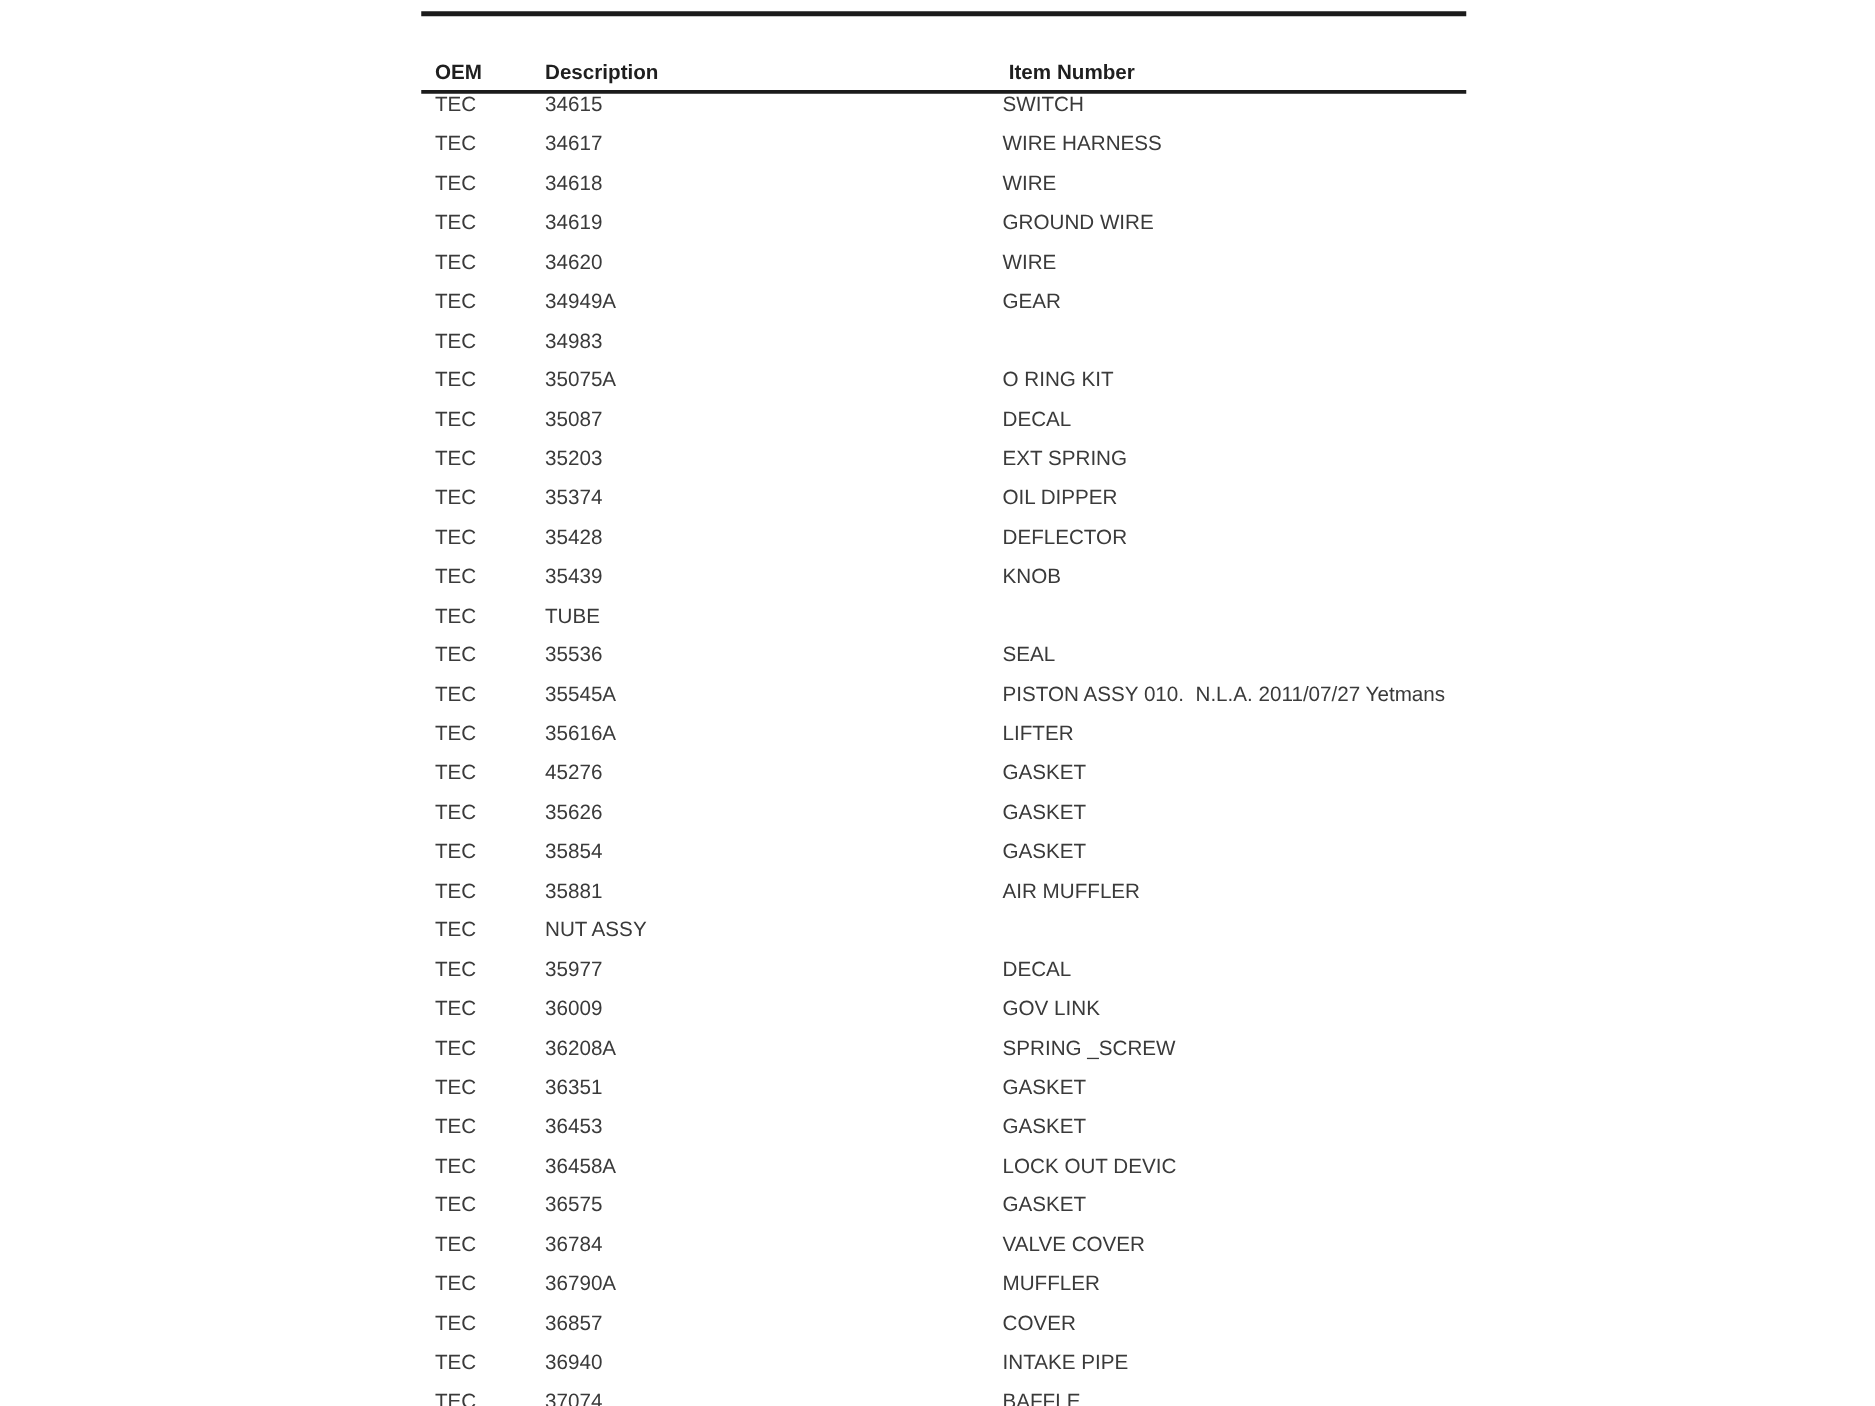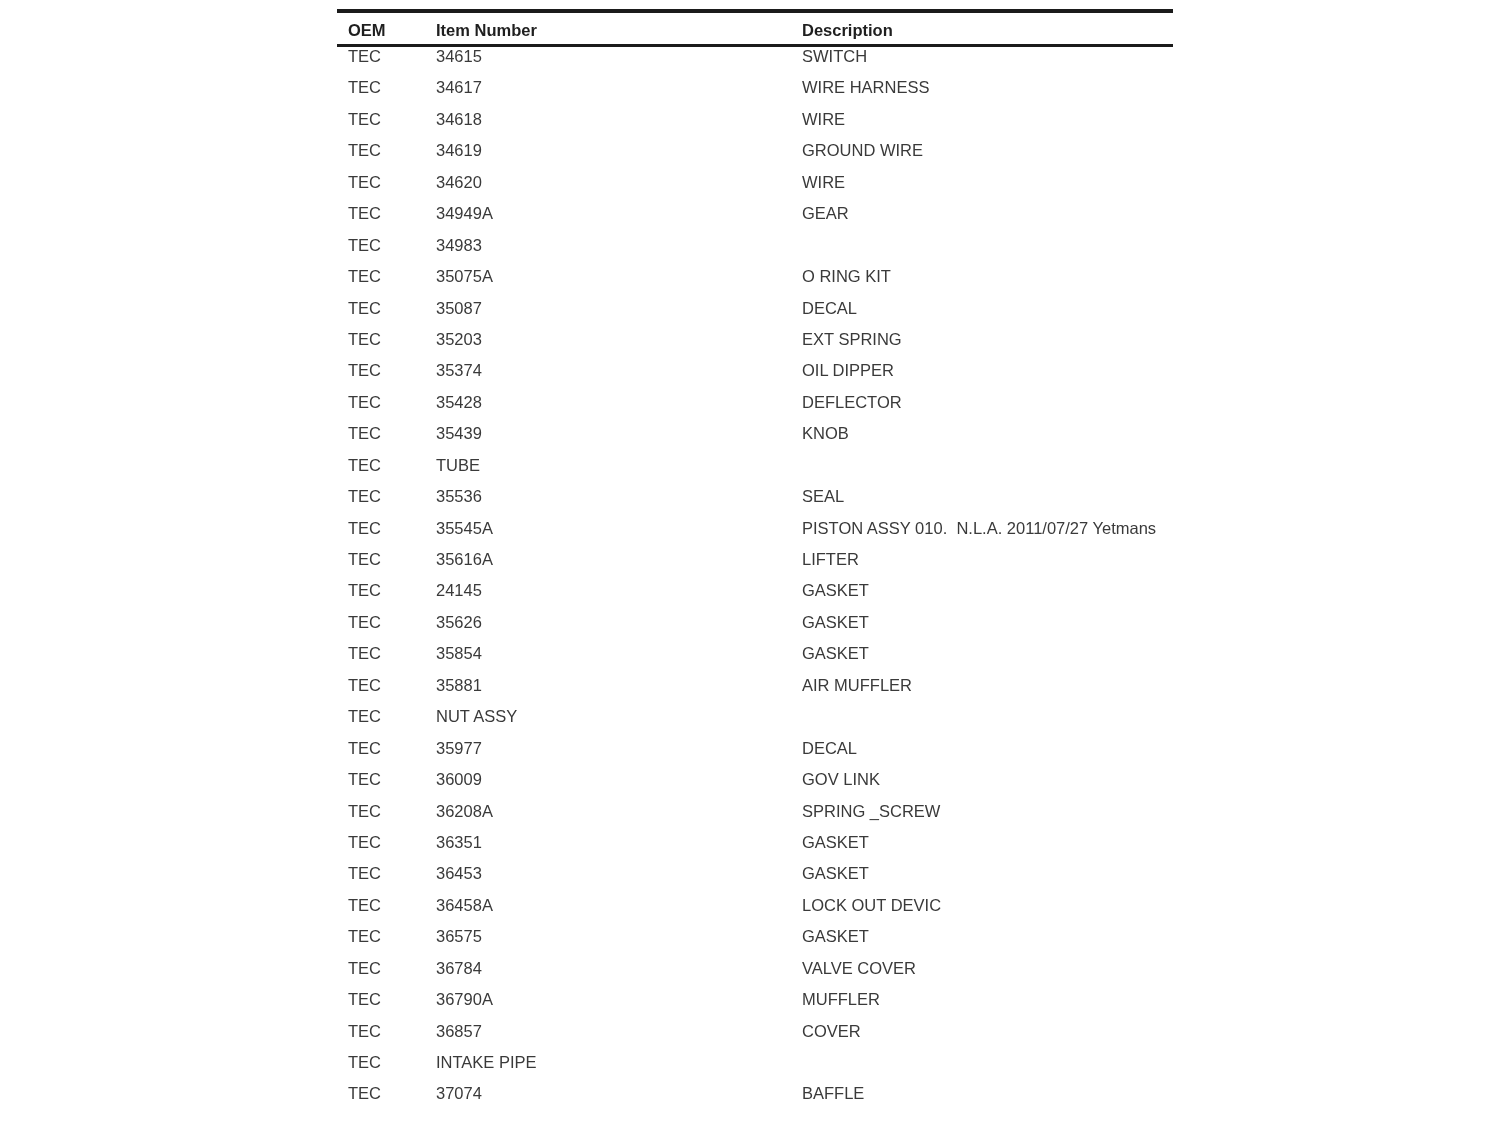--- a/index.html
+++ b/index.html
@@ -31,20 +31,21 @@
   .rule {
     width: 100%;
     background: var(--rule);
   }
   .rule-top { height: 4px; }
   .rule-header { height: 3px; }
   .header-row {
     display: flex;
     height: 31px;
     align-items: center;
+    margin-top: 28px;
   }
   .header-row .cell {
     font-weight: bold;
     font-size: 16.5px;
     color: var(--header-text);
     padding-top: 3px;
   }
   .tbody { width: 100%; }
   .row {
     display: flex;
@@ -71,22 +72,22 @@
   }
 </style>
 </head>
 <body>
 
 <div class="page">
   <div class="parts-table">
     <div class="rule rule-top"></div>
     <div class="header-row">
       <div class="cell col-oem">OEM</div>
+      <div class="cell col-description">Description</div>
       <div class="cell col-item_number">Item Number</div>
-      <div class="cell col-description">Description</div>
     </div>
     <div class="rule rule-header"></div>
     <div class="tbody">
         <div class="row">
           <div class="cell col-oem">TEC</div>
           <div class="cell col-item_number">34615</div>
           <div class="cell col-description">SWITCH</div>
         </div>
         <div class="row">
           <div class="cell col-oem">TEC</div>
@@ -161,21 +162,21 @@
           <div class="cell col-item_number">35545A</div>
           <div class="cell col-description">PISTON ASSY 010.  N.L.A. 2011/07/27 Yetmans</div>
         </div>
         <div class="row">
           <div class="cell col-oem">TEC</div>
           <div class="cell col-item_number">35616A</div>
           <div class="cell col-description">LIFTER</div>
         </div>
         <div class="row">
           <div class="cell col-oem">TEC</div>
-          <div class="cell col-item_number">24145</div>
+          <div class="cell col-item_number">45276</div>
           <div class="cell col-description">GASKET</div>
         </div>
         <div class="row">
           <div class="cell col-oem">TEC</div>
           <div class="cell col-item_number">35626</div>
           <div class="cell col-description">GASKET</div>
         </div>
         <div class="row">
           <div class="cell col-oem">TEC</div>
           <div class="cell col-item_number">35854</div>
@@ -235,20 +236,21 @@
           <div class="cell col-item_number">36790A</div>
           <div class="cell col-description">MUFFLER</div>
         </div>
         <div class="row">
           <div class="cell col-oem">TEC</div>
           <div class="cell col-item_number">36857</div>
           <div class="cell col-description">COVER</div>
         </div>
         <div class="row">
           <div class="cell col-oem">TEC</div>
+          <div class="cell col-item_number">36940</div>
           <div class="cell col-description">INTAKE PIPE</div>
         </div>
         <div class="row">
           <div class="cell col-oem">TEC</div>
           <div class="cell col-item_number">37074</div>
           <div class="cell col-description">BAFFLE</div>
         </div>
       </div>
   </div>
 </div>

